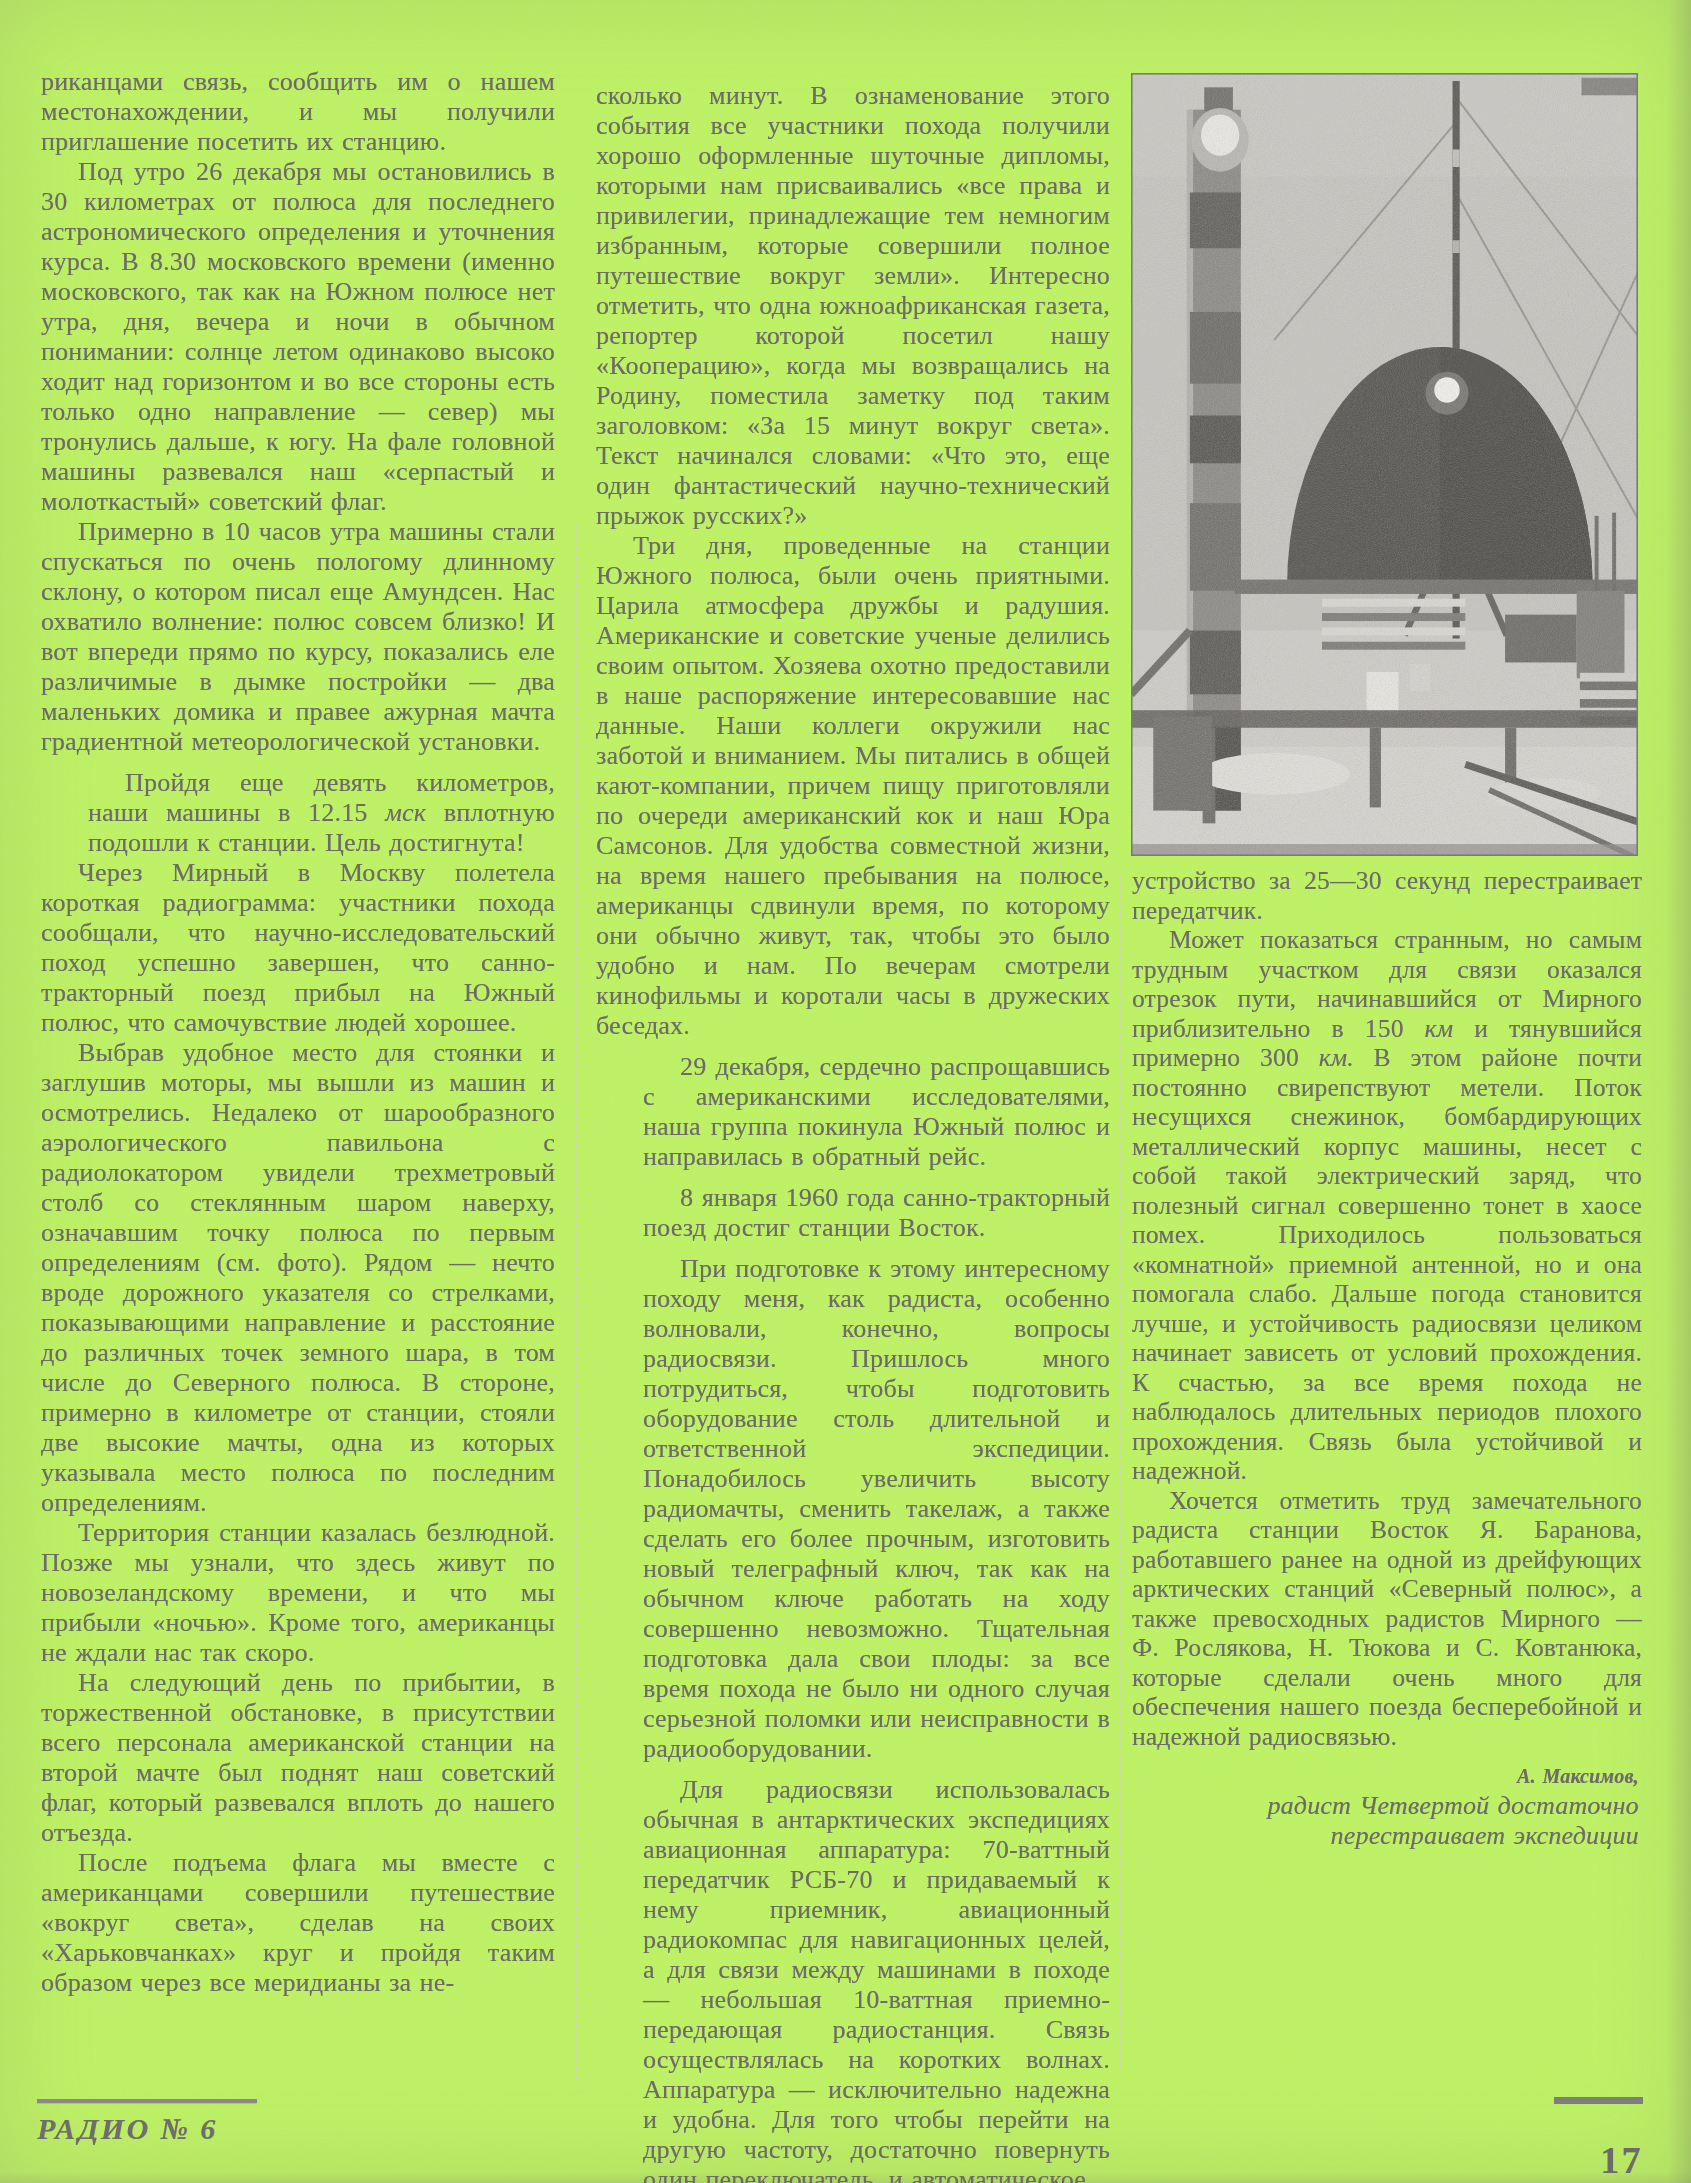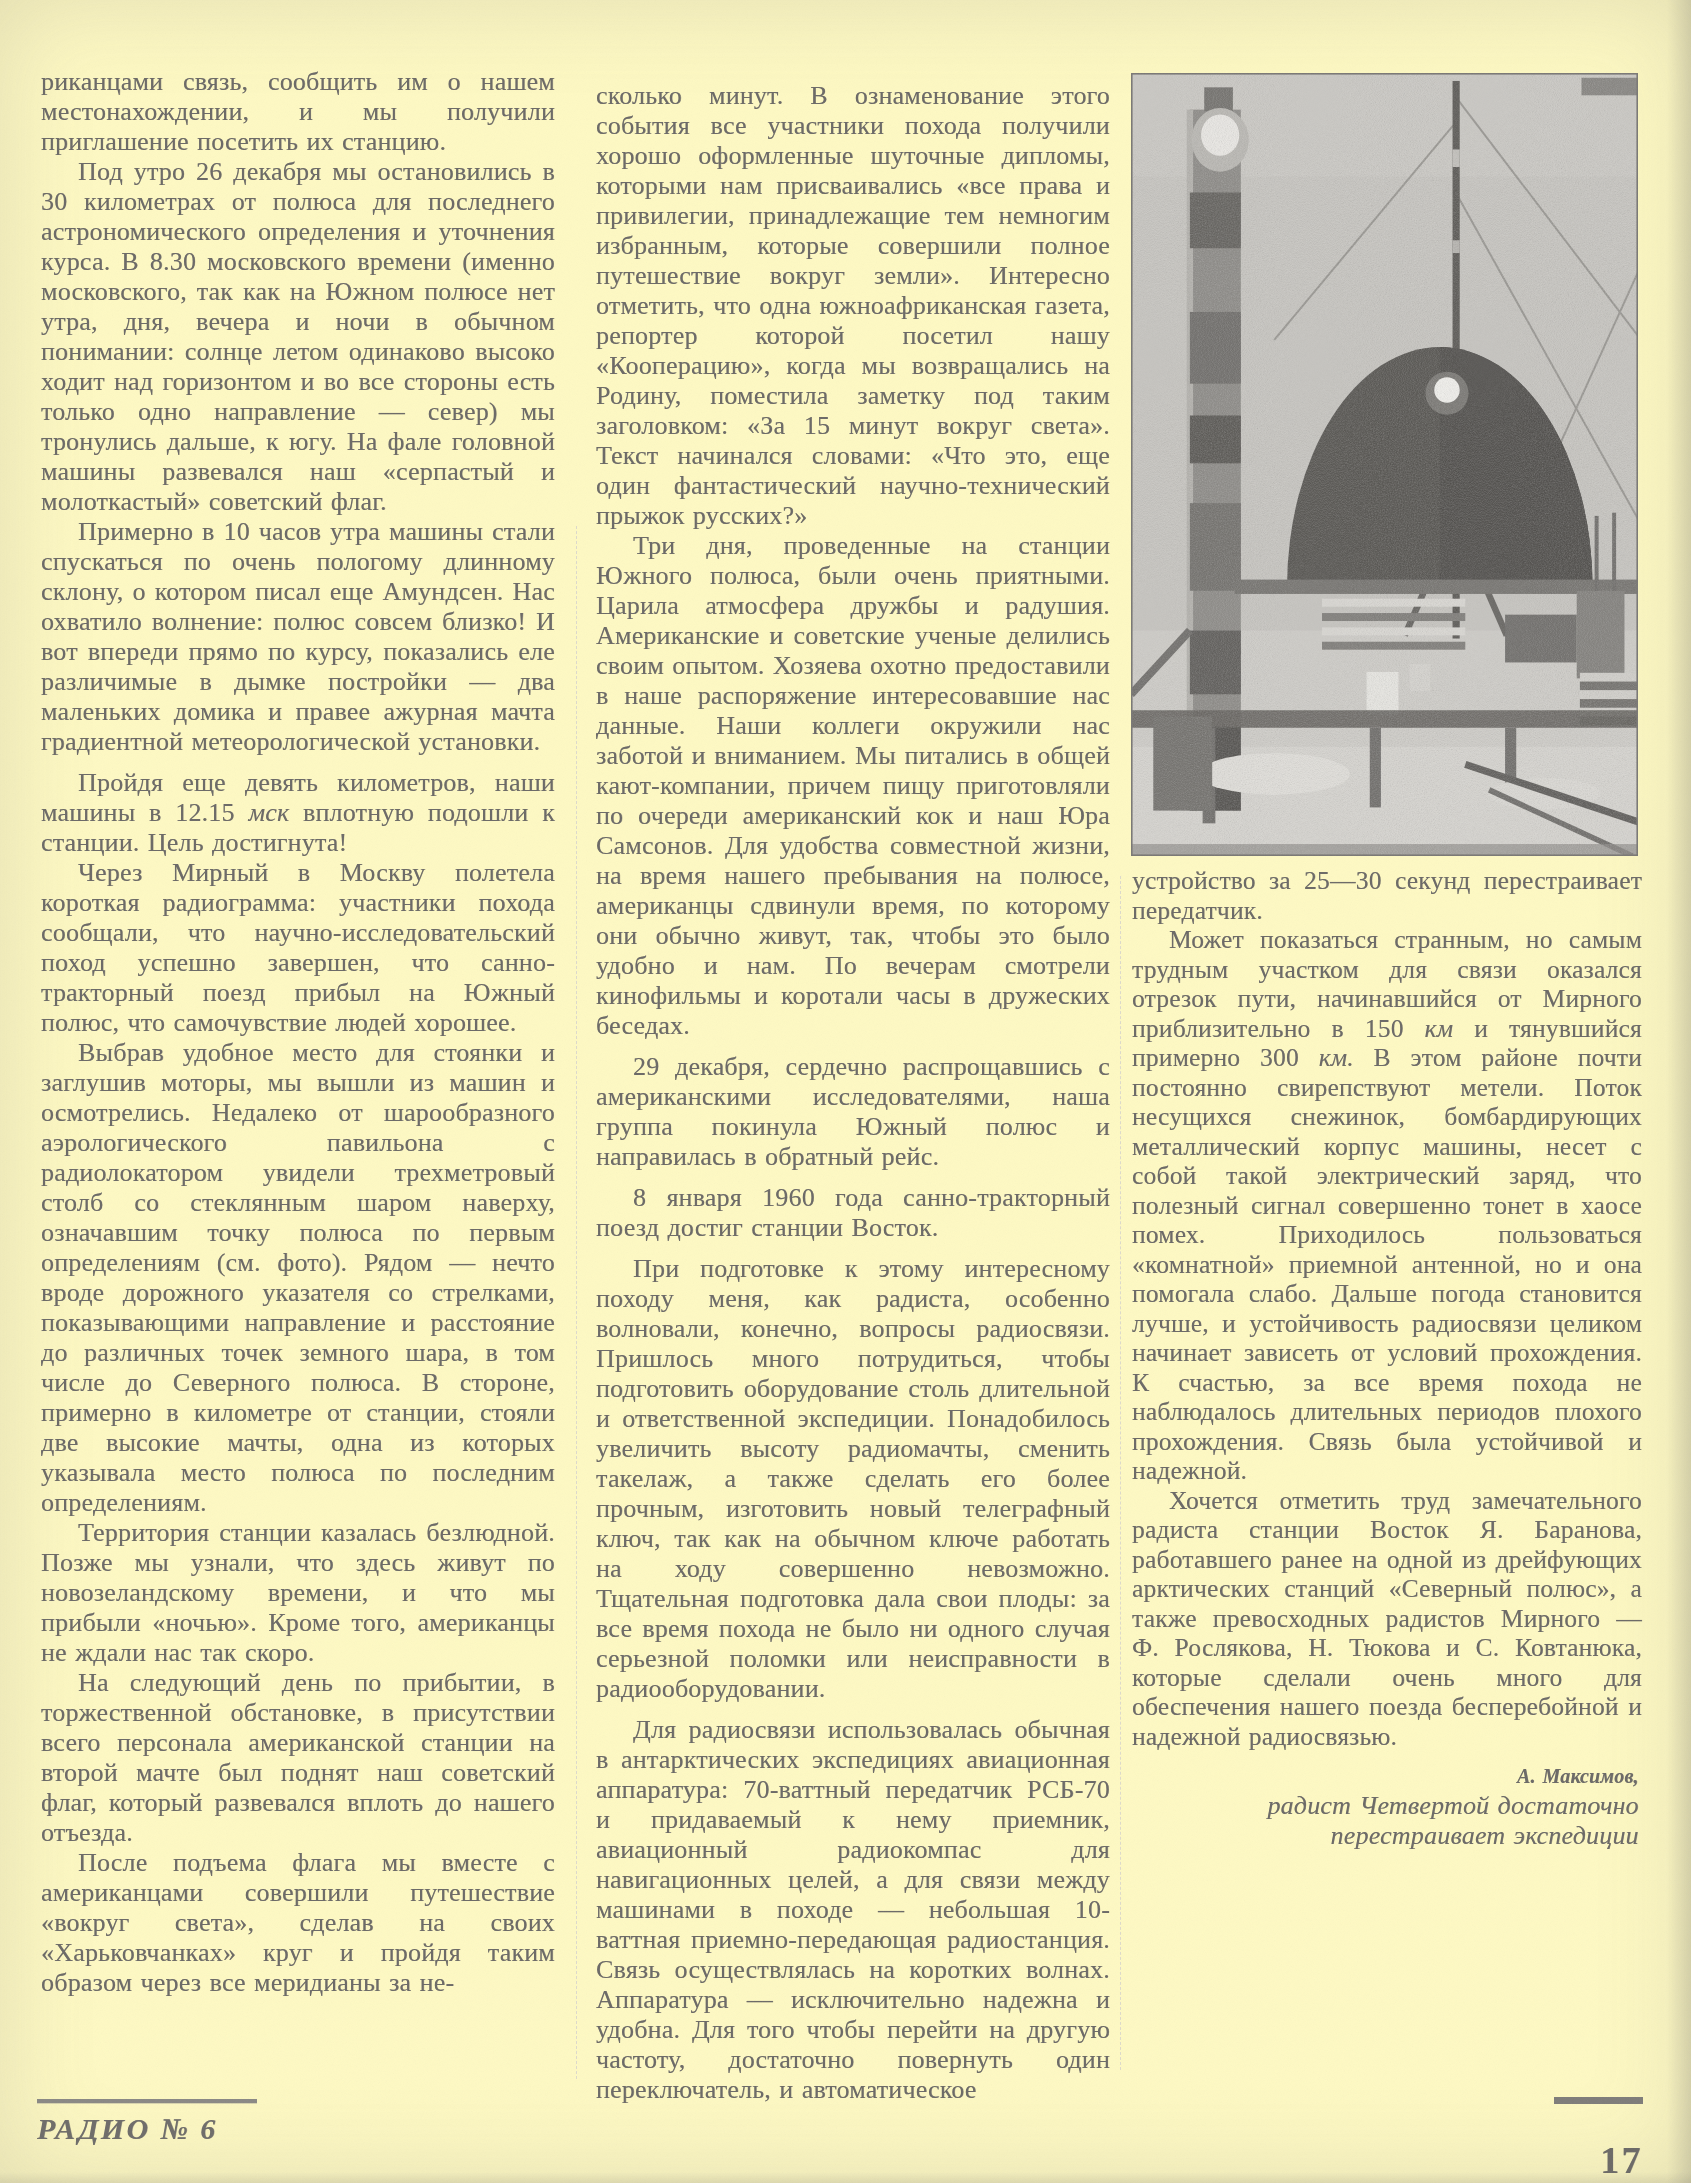--- a/index.html
+++ b/index.html
@@ -1,19 +1,19 @@
 <!DOCTYPE html>
 <html style="font-size:12.7px"><head>
 <meta charset="utf-8">
 <style>
   html,body { margin:0; padding:0; background:#b7b5b1; }
   .page {
     position:relative;
     width:1691px; height:2183px;
-    background:#fef9c3;
+    background:#bef264;
     overflow:hidden;
     font-family:"Liberation Serif", serif;
     color:#6b6966;
     box-shadow: inset 0 0 96px rgba(100,98,94,0.18);
   }
   .page::after{
     content:""; position:absolute; top:0; right:0; width:24px; height:100%;
     background:linear-gradient(to right, rgba(110,108,104,0), rgba(110,108,104,0.22));
     pointer-events:none;
   }
@@ -30,21 +30,21 @@
     line-height:30px;
     letter-spacing:0.2px;
     word-spacing:1.6px;
     text-shadow: 0.3px 0.3px 0.6px rgba(107,105,102,0.5);
   }
   .col1 { left:41px;  top:67px; }
   .col2 { left:596px; top:81px; }
   .col3 { left:1132px; top:866px; width:510px; font-size:25.5px; line-height:29.5px; }
   .para { margin:0; text-indent:37px; }
   .para.noindent { text-indent:0; }
-  .para.gap { margin-top:11px; }
+  .para.gap { margin-top:11px;margin-left:47px; }
   .para i { font-style:italic; }
 
   .signature { margin-top:9.6px; font-style:italic; font-size:26px; line-height:30px; }
   .sig-name  { text-align:right; font-weight:bold; font-size:20px; padding-right:3.2px; }
   .sig-line  { text-align:right; padding-right:3.2px; }
   .sig-route { text-align:left; padding-left:3.2px; }
 
   .footer-left { position:absolute; left:37px; top:2099px; width:239px; }
   .footer-rule {
     width:220px; height:4px; background:#8a8884; margin-bottom:8.8px;

